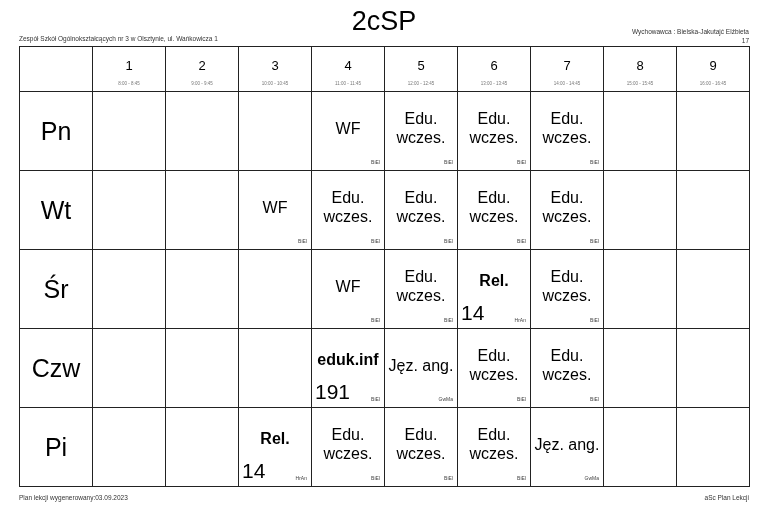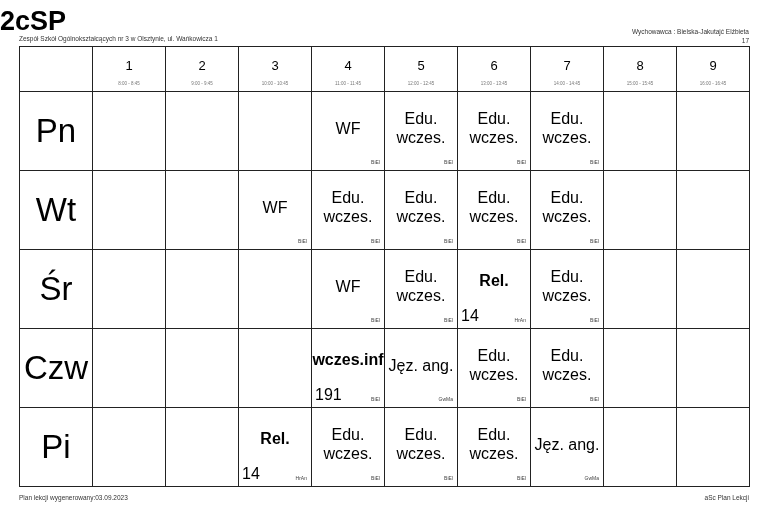--- a/index.html
+++ b/index.html
@@ -1,39 +1,39 @@
 <!DOCTYPE html>
 <html><head>
 <meta charset="utf-8">
 <style>
   html, body { margin: 0; padding: 0; background: #ffffff; }
   body { width: 768px; height: 517px; position: relative; overflow: hidden;
          font-family: "Liberation Sans", sans-serif; color: #000; }
-  .title { position: absolute; left: 0; top: 6px; width: 768px; text-align: left;
-           font-size: 27px; line-height: 30px; font-weight: bold; }
+  .title { position: absolute; left: 0; top: 6px; width: 768px; text-align: center;
+           font-size: 27px; line-height: 30px; }
   .school { position: absolute; left: 19px; top: 35px; font-size: 6.5px; color: #333; }
   .teacher { position: absolute; right: 19px; top: 28px; font-size: 6.5px; color: #333; }
   .pagenum { position: absolute; right: 19px; top: 37px; font-size: 6.5px; color: #333; }
   .footer-left { position: absolute; left: 19px; top: 494px; font-size: 6.5px; color: #333; }
   .footer-right { position: absolute; right: 19px; top: 494px; font-size: 6.5px; color: #333; }
 
   table.grid { position: absolute; left: 19px; top: 46px; border-collapse: collapse;
                table-layout: fixed; }
   table.grid td, table.grid th { border: 1.5px solid #222; padding: 0; position: relative;
                vertical-align: middle; text-align: center; font-weight: normal; }
   col.daycol { width: 73px; }
   col.pcol { width: 73px; }
   tr.head th { height: 44px; }
   tr.day td { height: 78px; }
   .pnum { display: block; font-size: 13px; line-height: 14px; margin-top: 6px; }
   .ptime { display: block; font-size: 4.5px; color: #777; margin-top: 8px; }
-  .dayname { font-size: 33px; }
+  .dayname { font-size: 25px; }
   .subj { font-size: 16px; line-height: 19px; display: block; margin-top: -6px; }
   .teach { position: absolute; right: 4px; bottom: 5px; font-size: 5px; color: #444; }
-  .room { position: absolute; left: 3px; bottom: 3px; font-size: 16px; text-align: right; }
+  .room { position: absolute; left: 3px; bottom: 3px; font-size: 21px; text-align: right; }
   .cell-room .subj { margin-top: -18px; font-weight: bold; }
 </style>
 </head>
 <body>
 
 <div class="title">2cSP</div>
 <div class="school">Zespół Szkół Ogólnokształcących nr 3 w Olsztynie, ul. Wańkowicza 1</div>
 <div class="teacher">Wychowawca : Bielska-Jakutajć Elżbieta</div>
 <div class="pagenum">17</div>
 
@@ -165,21 +165,21 @@
         </td>
         <td></td>
         <td></td>
       </tr>
       <tr class="day">
         <td><span class="dayname">Czw</span></td>
         <td></td>
         <td></td>
         <td></td>
         <td class="cell-room">
-          <span class="subj">wczes.inf</span>
+          <span class="subj">eduk.inf</span>
           <span class="room">191</span>
           <span class="teach">BiEl</span>
         </td>
         <td>
           <span class="subj">Jęz. ang.</span>
           <span class="teach">GwMa</span>
         </td>
         <td>
           <span class="subj">Edu. wczes.</span>
           <span class="teach">BiEl</span>

